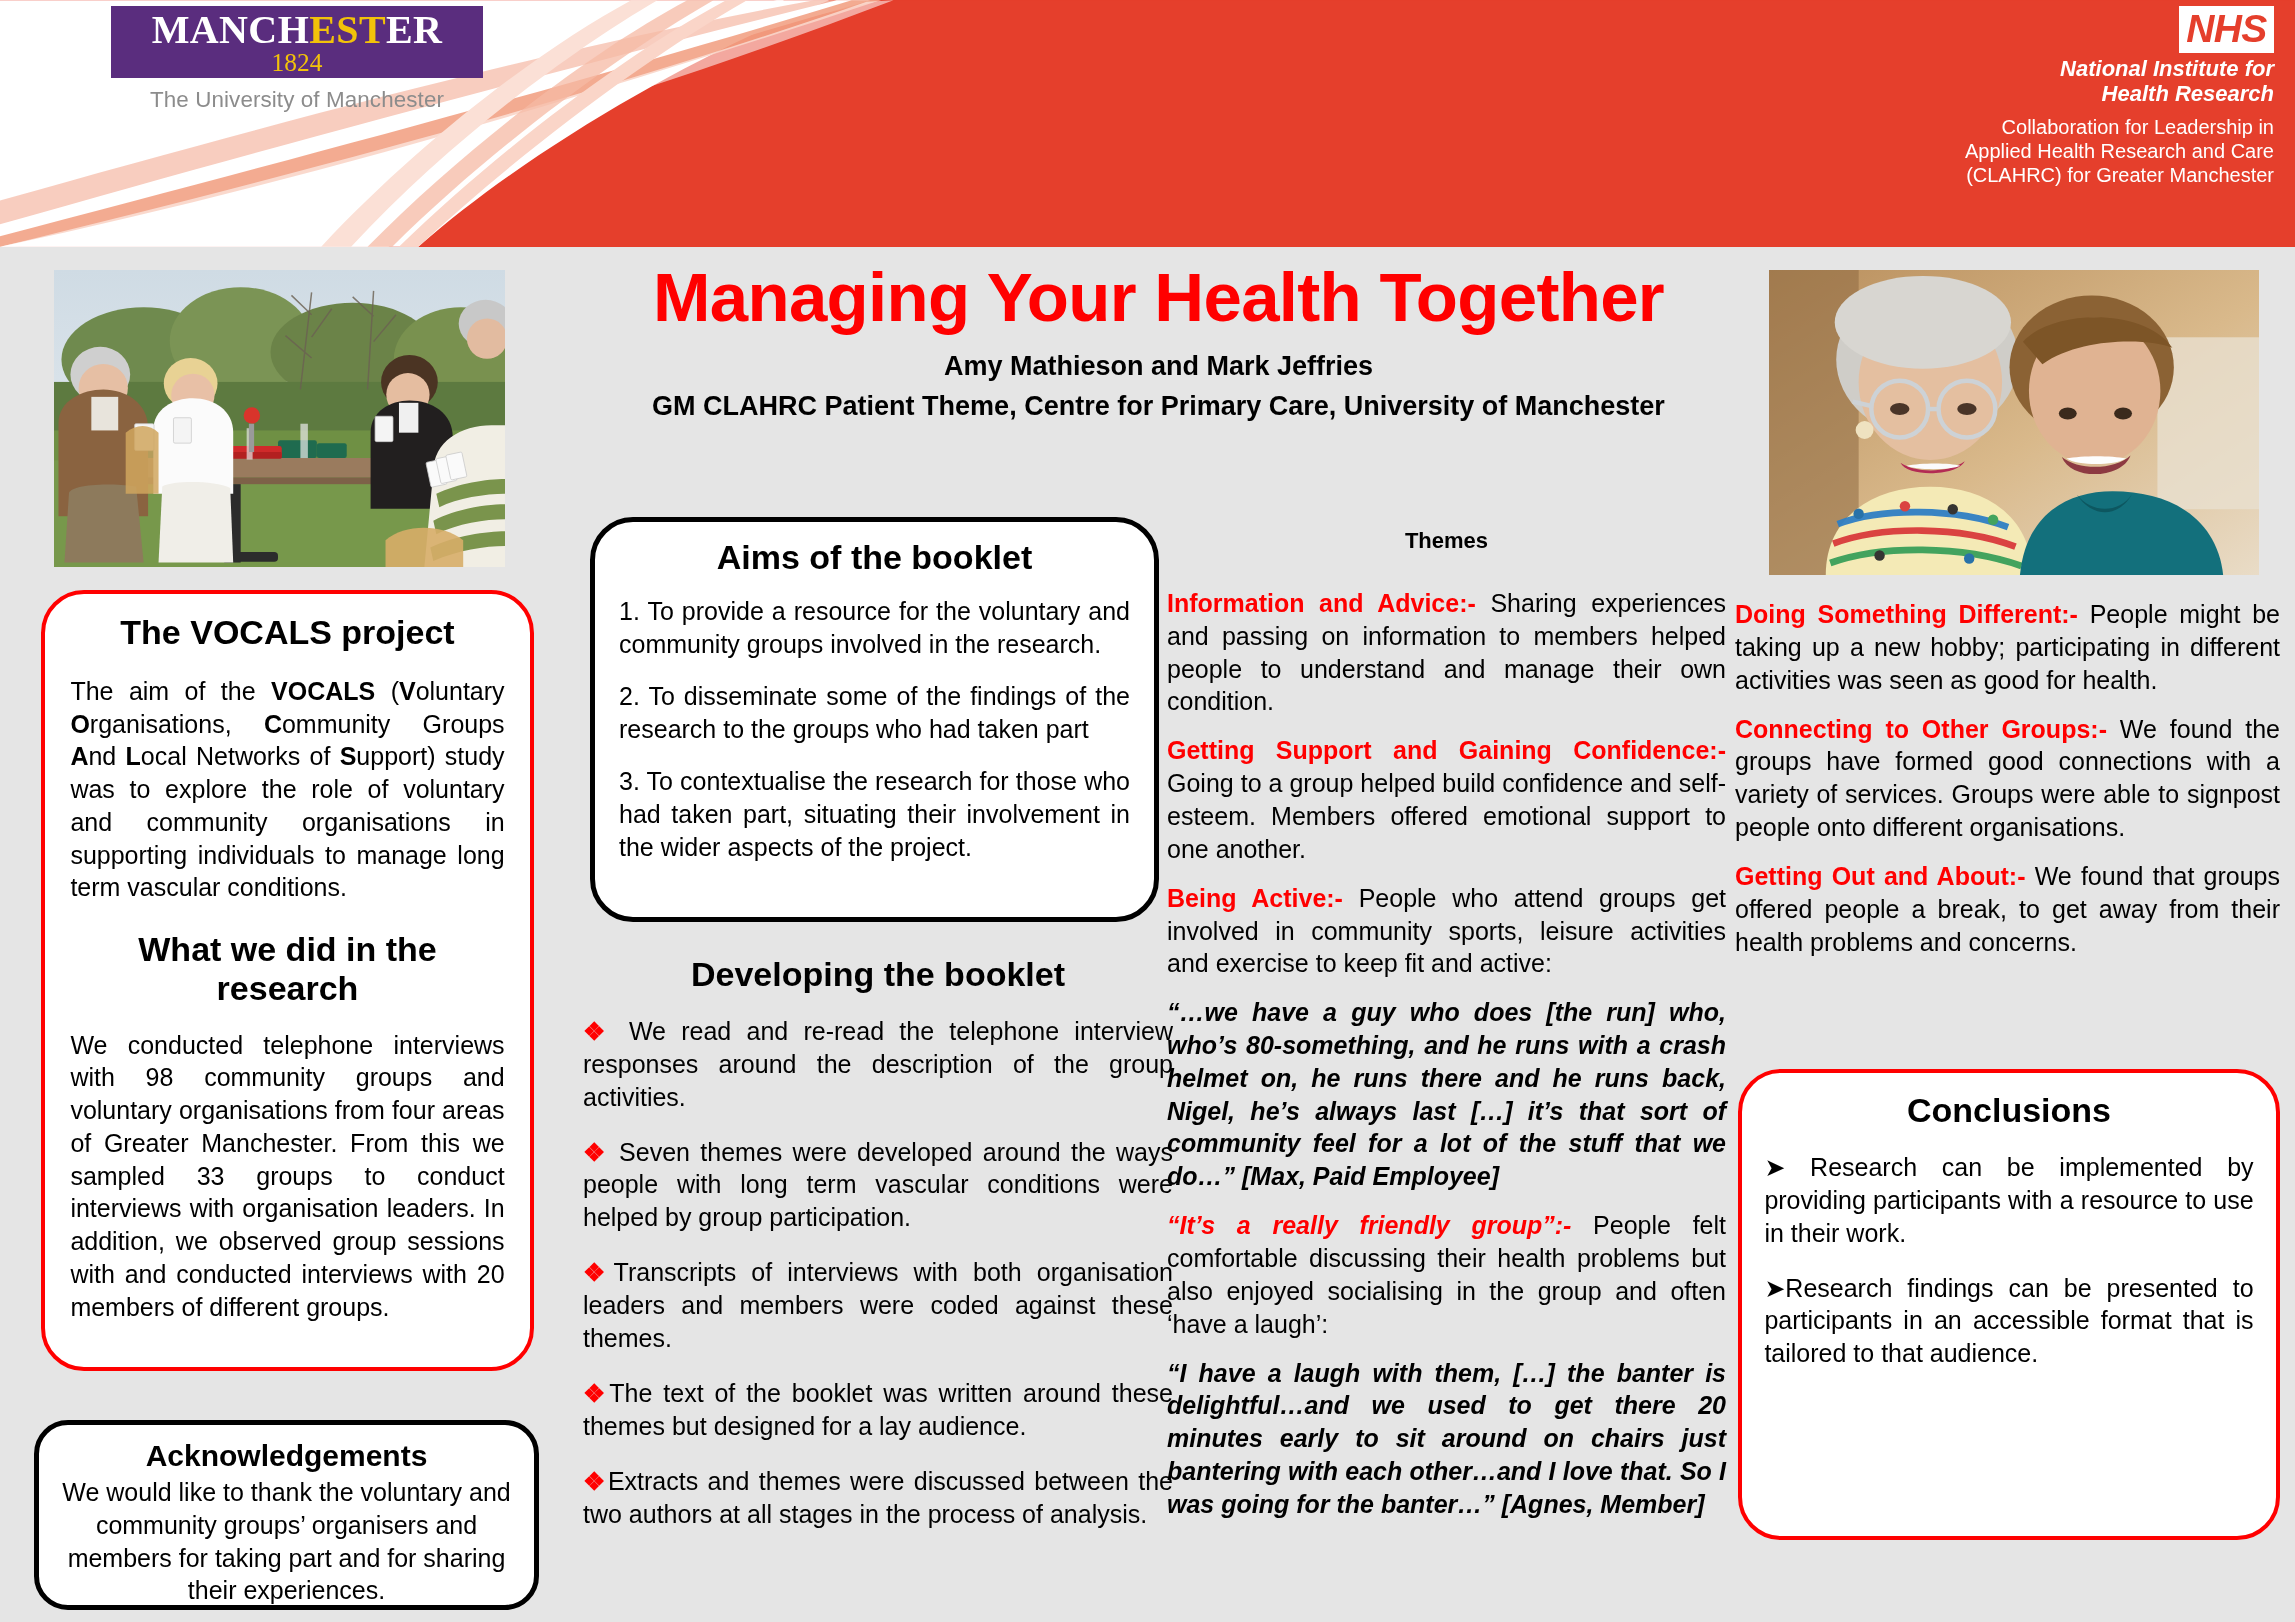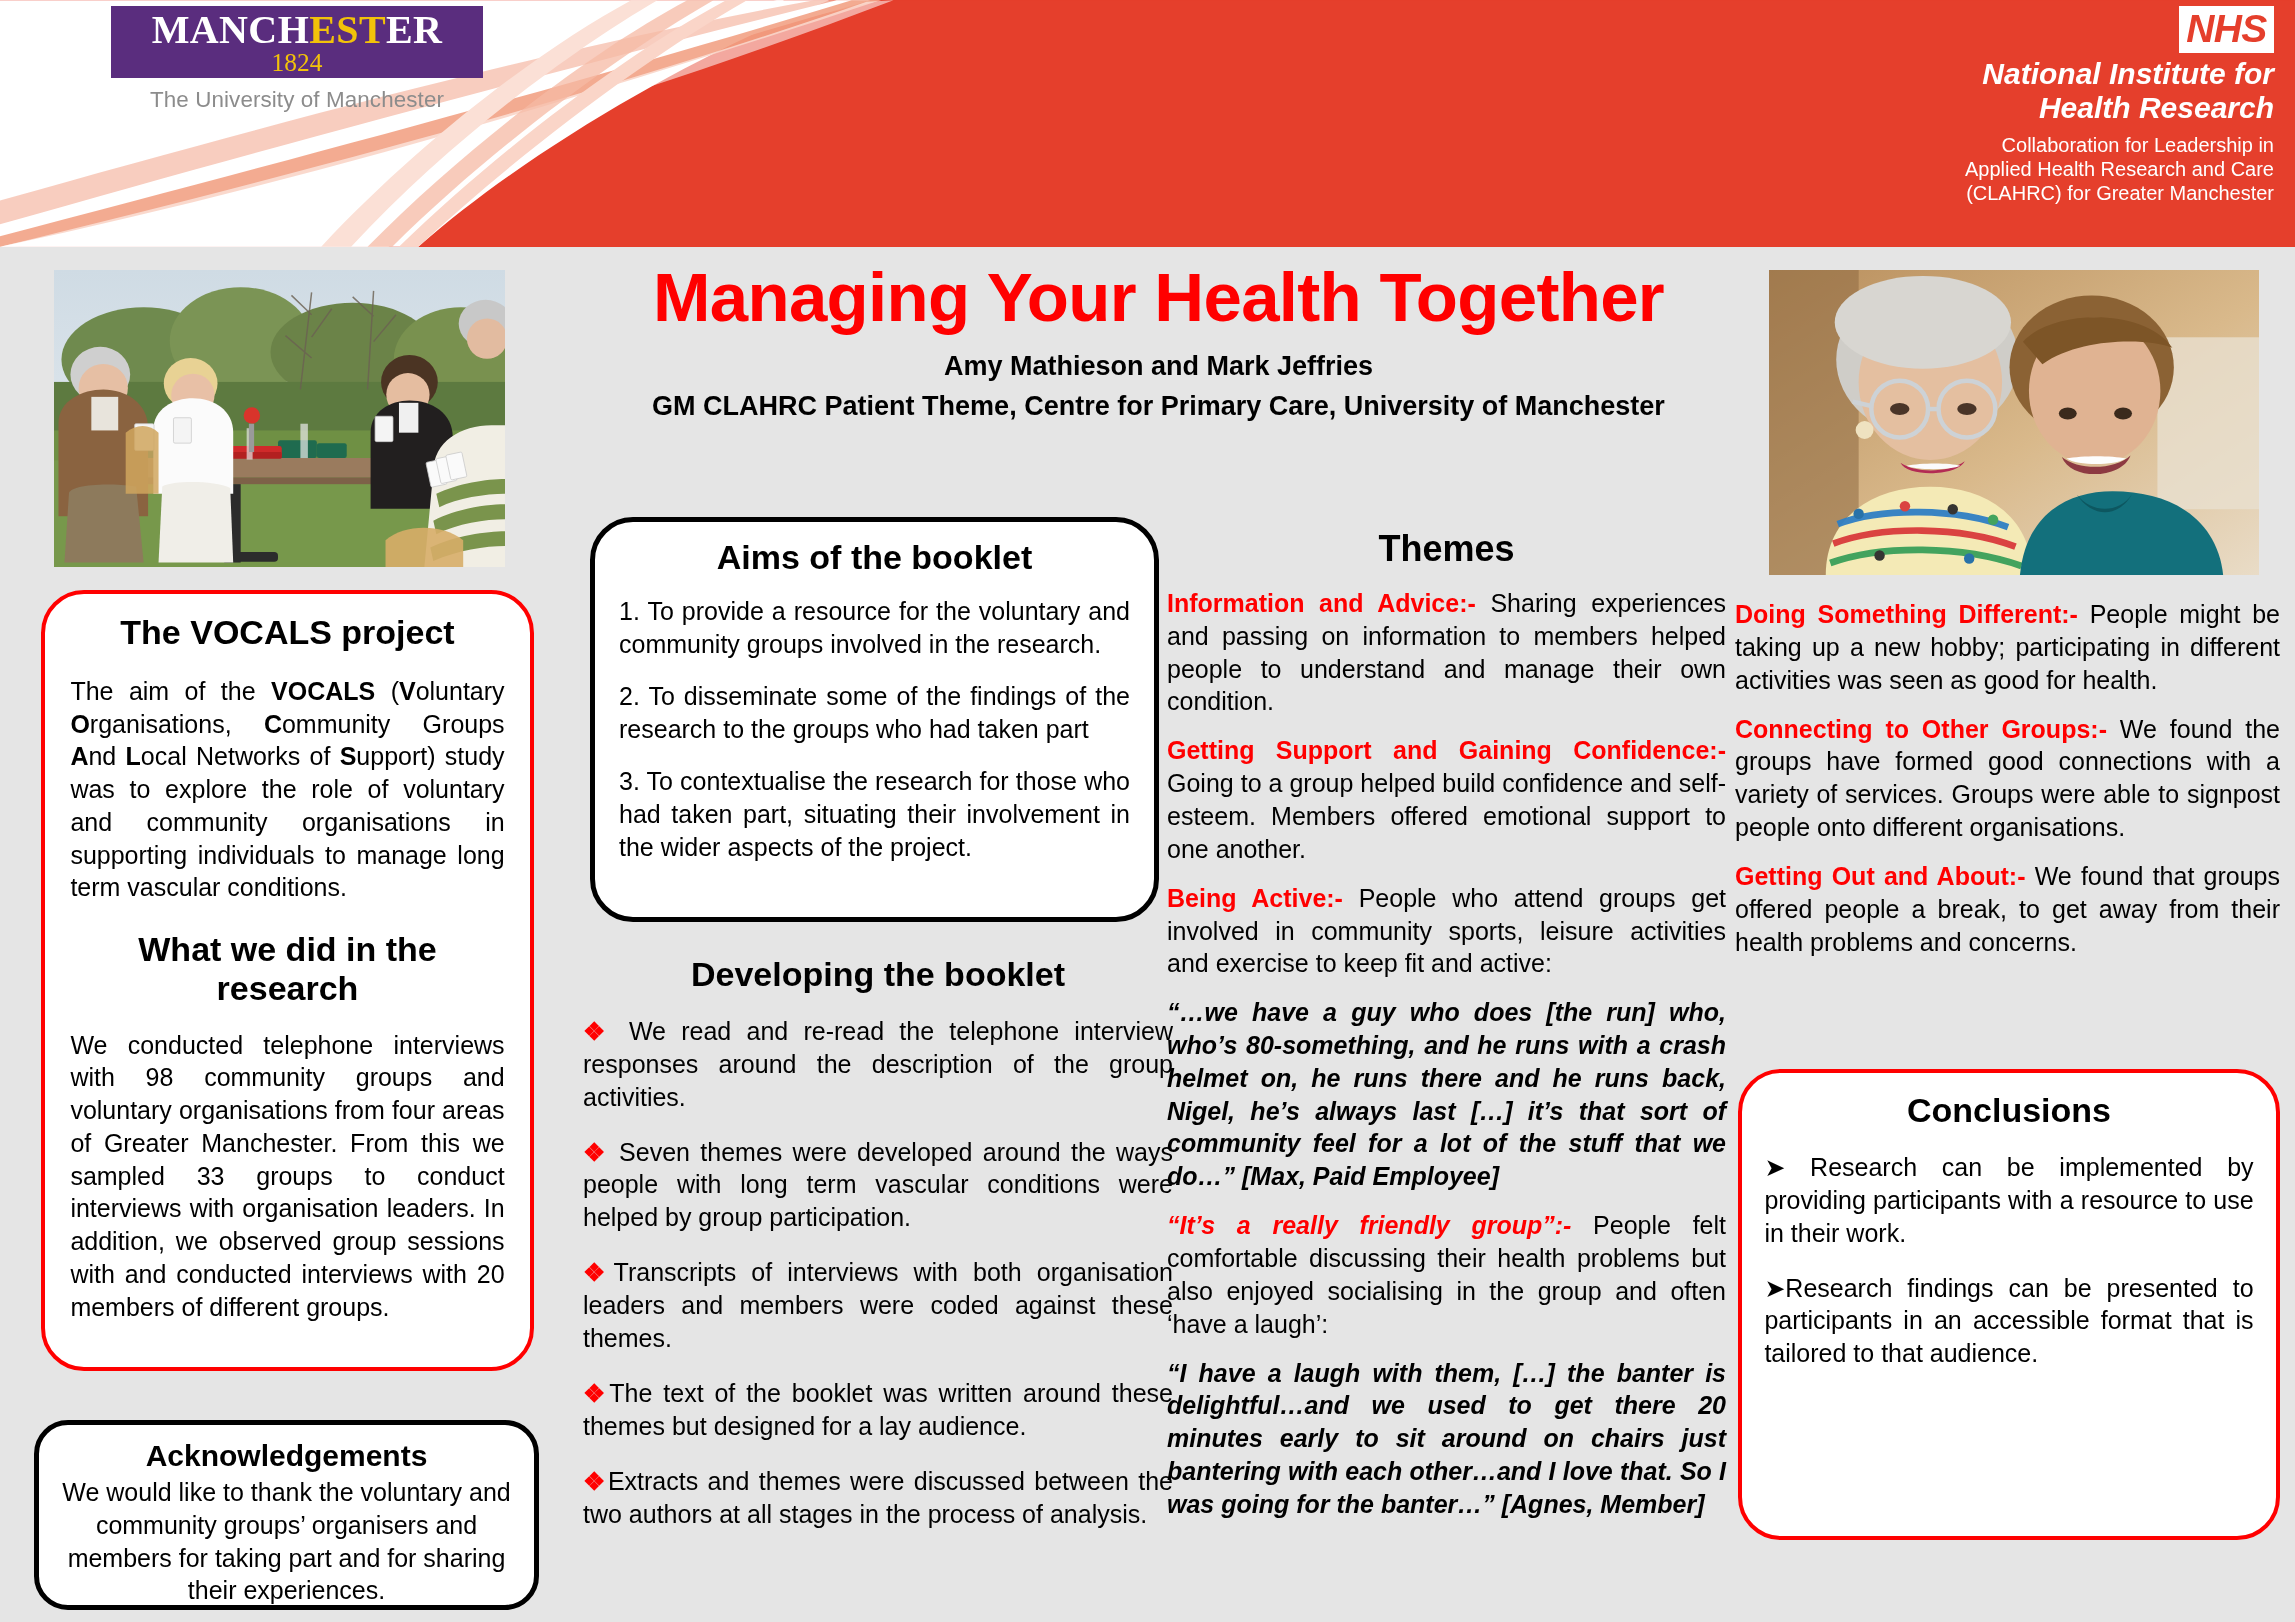--- a/index.html
+++ b/index.html
@@ -63,21 +63,21 @@
   .nhs-badge {
     display: inline-block; background: #ffffff; color: #E53F2C;
     font-family: "Liberation Sans", sans-serif;
     font-weight: 700; font-style: italic;
     font-size: 39px; line-height: 1;
     padding: 3px 7.5px 4.5px 7.5px; letter-spacing: -0.7px;
   }
   .nihr-title {
     font-family: "Liberation Sans", sans-serif;
     font-weight: 700; font-style: italic;
-    font-size: 30px; line-height: 1.12;
+    font-size: 22px; line-height: 1.12;
     margin-top: 4.5px; color: #ffffff;
   }
   .nihr-sub {
     font-family: "Liberation Sans", sans-serif;
     font-weight: 400; font-size: 20px;
     line-height: 1.2; margin-top: 9px; color: #ffffff;
   }
 
   
   .title-block {
@@ -164,21 +164,21 @@
   #box-vocals    { left: 41px;  top: 590px;  width: 493px; height: 781px; padding: 19.4px 25.4px 0 25.4px; }
   #box-ack       { left: 34px;  top: 1420px; width: 505px; height: 190px; padding: 13.5px 19.4px; }
 
   #box-aims      { left: 590px; top: 517px;  width: 569px; height: 405px; padding: 16.4px 24px 0 24px; }
   #dev-section   { left: 583px; top: 955px; width: 590px; }
   #box-concl     { left: 1738px; top: 1069px; width: 542px; height: 471px; padding: 18px 22.4px 0 22.4px; }
 
   .col-head {
     position: absolute;
     font-family: "Liberation Sans", sans-serif;
-    font-weight: 700; font-size: 36px;
+    font-weight: 700; font-size: 22px;
     color: #000000; text-align: center;
   }
 </style>
 </head>
 <body>
 
 <div id="poster">
 
   <div class="header-banner">
     <svg class="waves" width="2295" height="247" viewBox="0 0 3072 330">

